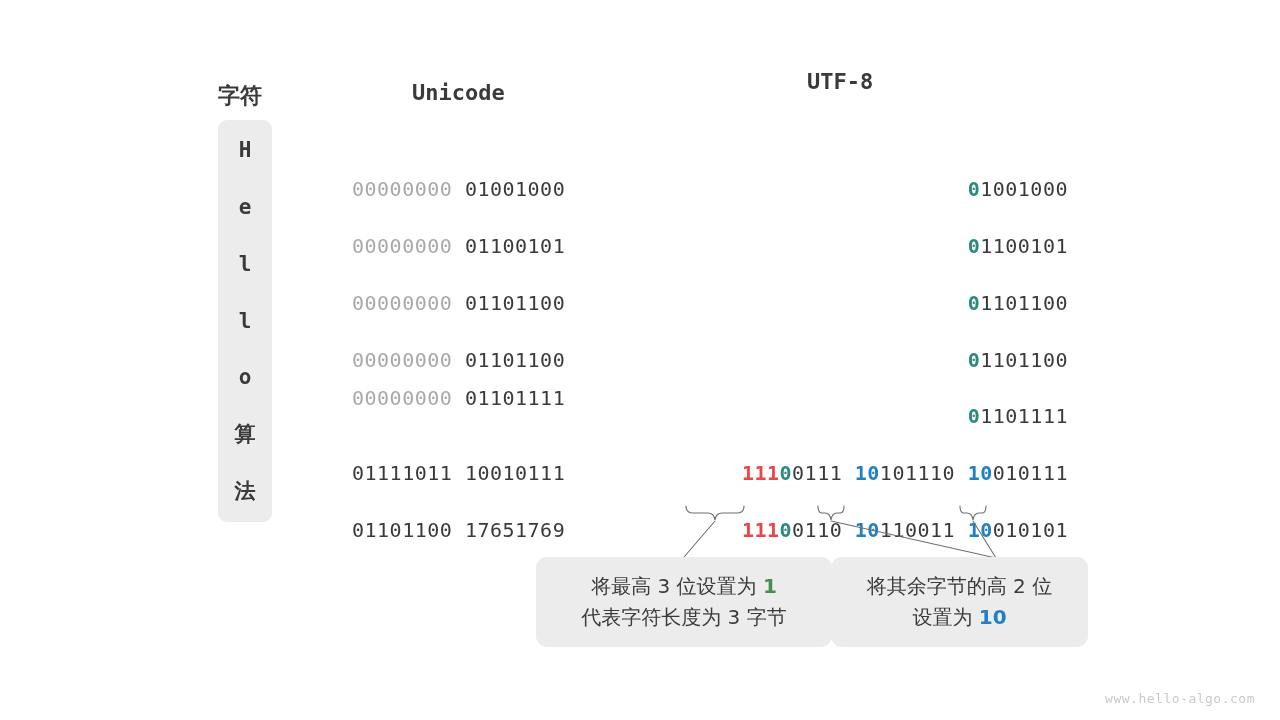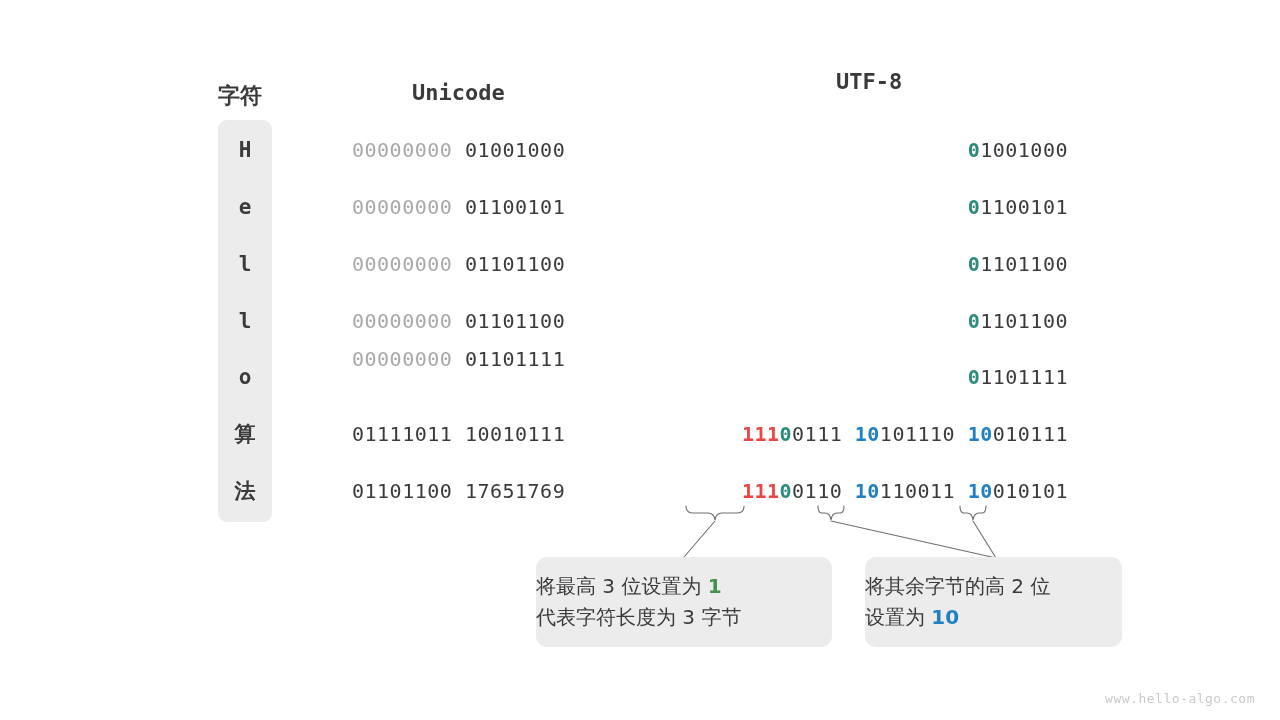--- a/index.html
+++ b/index.html
@@ -24,21 +24,21 @@
   .col-header {
     position: absolute;
     font-family: "DejaVu Sans Mono", monospace;
     font-weight: bold;
     font-size: 22px;
     color: #3a3a3a;
     white-space: nowrap;
   }
   #hdr-char  { left: 218px; top: 81px; }
   #hdr-uni   { left: 412px; top: 69px; margin-top: 11px; }
-  #hdr-utf8  { left: 836px; top: 69px; }
+  #hdr-utf8  { left: 807px; top: 69px; }
 
   
   #char-box {
     position: absolute;
     left: 218px;
     top: 120px;
     width: 54px;
     height: 402px;
     background: #ececec;
     border-radius: 9px;
@@ -57,20 +57,21 @@
   }
 
   
   .bin {
     position: absolute;
     font-family: "DejaVu Sans Mono", monospace;
     font-size: 20px;
     letter-spacing: 0.5px;
     white-space: pre;
     color: #3a3a3a;
+    margin-top: 39px;
   }
   .uni  { left: 352px; }
   .utf8 { right: 212px; text-align: right; }
 
   .dim   { color: #a8a8a8; }
   .dark  { color: #3a3a3a; }
   .teal  { color: #2a8a7c; font-weight: bold; }
   .green { color: #ef4444; font-weight: bold; }
   .blue  { color: #1f80c4; font-weight: bold; }
 
@@ -84,32 +85,33 @@
     pointer-events: none;
   }
 
   
   .callout {
     position: absolute;
     background: #ececec;
     border-radius: 11px;
     display: flex;
     flex-direction: column;
+    align-items: center;
     justify-content: center;
     box-sizing: border-box;
   }
   .callout .line {
     font-family: "DejaVu Sans", sans-serif;
     font-size: 20px;
     color: #3a3a3a;
     white-space: pre;
     line-height: 31px;
   }
   #callout-1 { left: 536px; top: 557px; width: 296px; height: 90px; }
-  #callout-2 { left: 865px; top: 557px; width: 257px; height: 90px; }
+  #callout-2 { left: 831px; top: 557px; width: 257px; height: 90px; }
 
   .hl-green { color: #45904a; font-weight: bold; }
   .hl-blue  { color: #1f80c4; font-weight: bold; }
 
   
   #watermark {
     position: absolute;
     right: 25px;
     bottom: 14px;
     font-family: "DejaVu Sans Mono", monospace;

